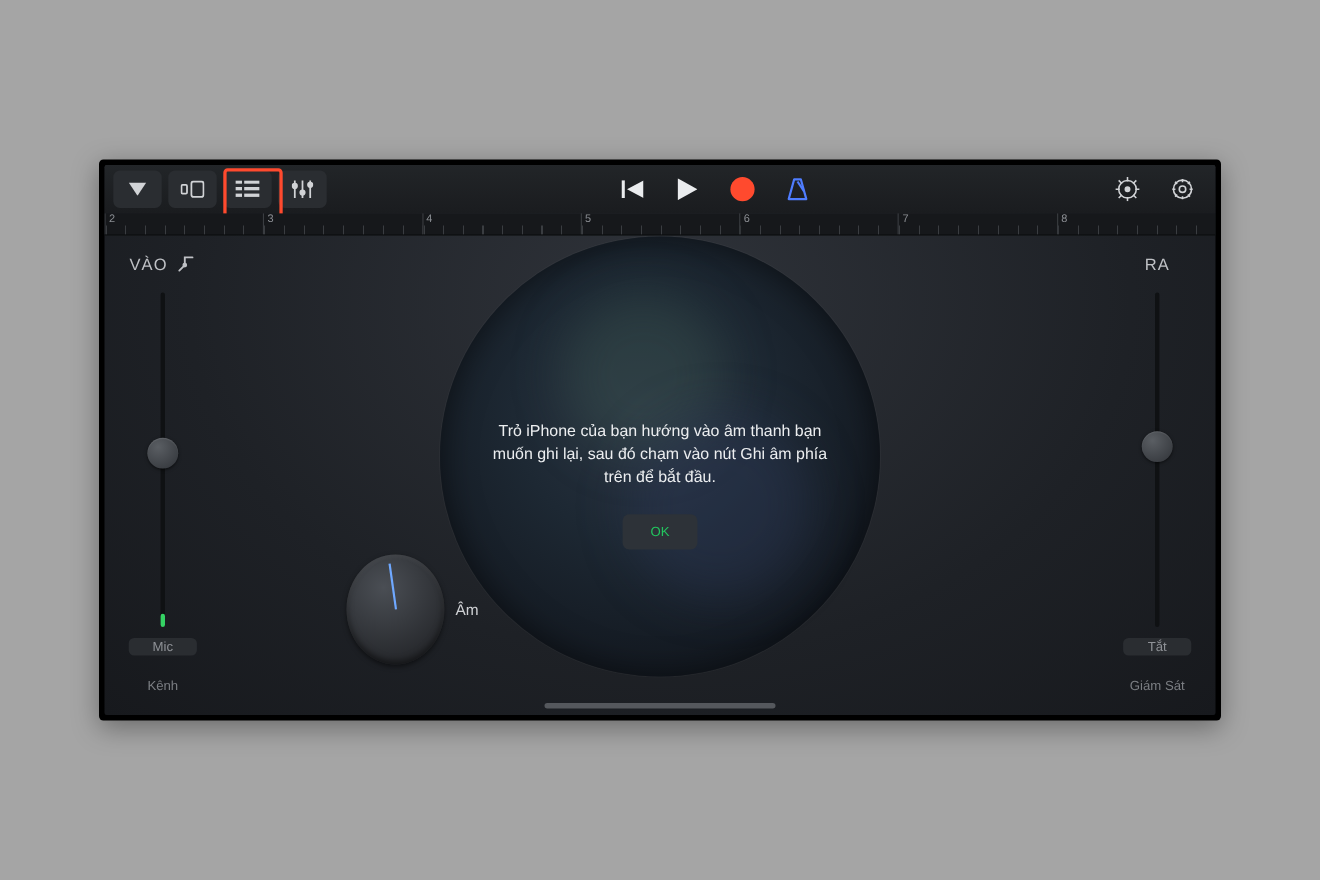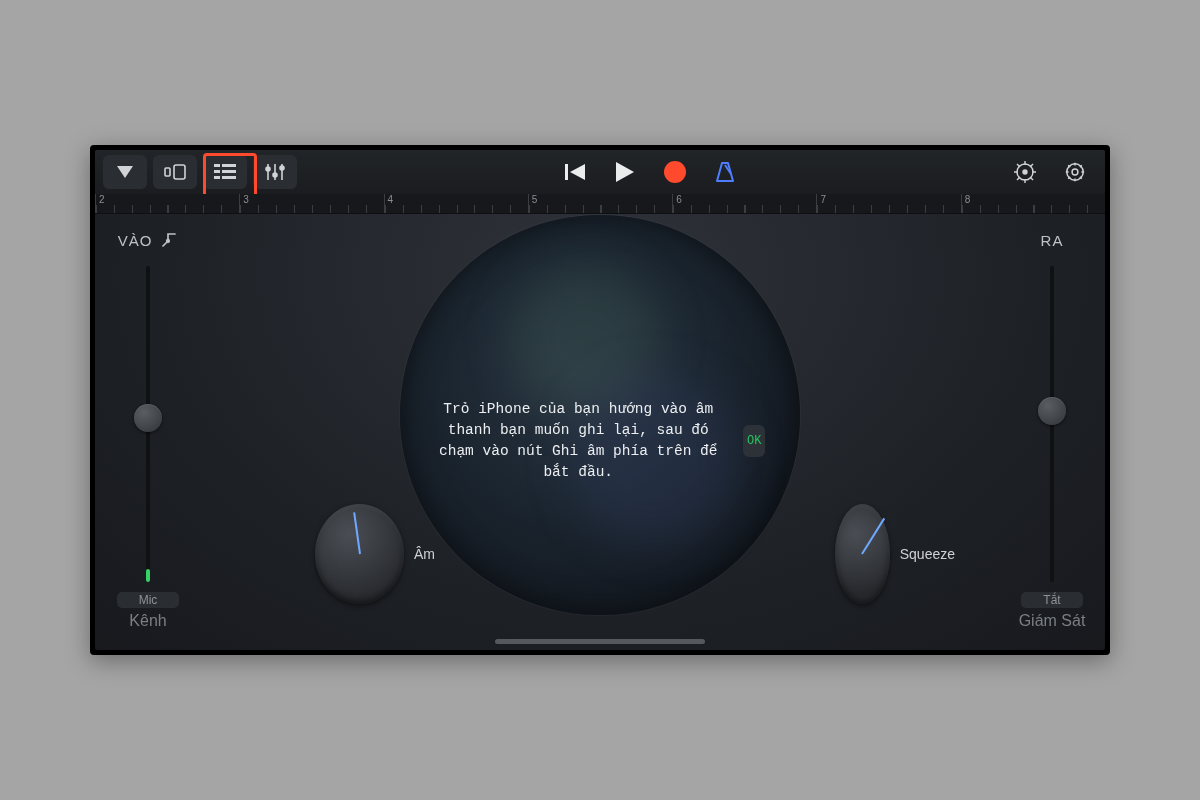--- a/index.html
+++ b/index.html
@@ -125,22 +125,22 @@
     margin-top: 10px;
     width: 62px;
     height: 16px;
     background: #2a2d31;
     border-radius: 5px;
     font-size: 12px;
     color: #8f9297;
     display: flex; align-items: center; justify-content: center;
   }
   .sublabel {
-    margin-top: 4px;
-    font-size: 16px; color: #7b7e83;
+    margin-top: 20px;
+    font-size: 12px; color: #7b7e83;
   }
 
   
   .knob-wrap {
     position:absolute; bottom: 46px; width: 120px;
     display:flex; flex-direction:row; align-items:center; gap:10px;
   }
   .knob-wrap.left  { left: 220px; }
   .knob-wrap.right { right: 150px; }
   .knob {
@@ -171,21 +171,21 @@
     filter: blur(22px);
   }
   .center-circle::before { width:150px; height:150px; left:110px; top:50px; background:rgba(60,90,80,0.35); }
   .center-circle::after  { width:170px; height:170px; right:60px; bottom:70px; background:rgba(50,60,95,0.35); }
 
   .popup {
     position:absolute; left:50%; top:52%;
     transform:translate(-50%,-50%);
     width: 330px;
     text-align:center;
-    display:flex; flex-direction:row; align-items:center; gap:22px;font-family:Liberation Mono, monospace;
+    display:flex; flex-direction:column; align-items:center; gap:22px;
   }
   .popup p {
     font-size: 14.5px; line-height: 1.45; color:#eceef0;
   }
   .popup .ok {
     width: 68px; height: 32px;
     background:#2d3238;
     border-radius:6px;
     color:#22c55e;
     font-size:12px;
@@ -350,26 +350,20 @@
 
       <div class="center-circle"></div>
 
       <div class="knob-wrap left">
         <div class="knob">
           <div class="needle" id="ndl-tone" style="transform: translate(-50%, -100%) rotate(-8deg);"></div>
         </div>
         <div class="knob-label">Âm</div>
       </div>
 
-      <div class="knob-wrap right">
-        <div class="knob">
-          <div class="needle" id="ndl-sq" style="transform: translate(-50%, -100%) rotate(32deg);"></div>
-        </div>
-        <div class="knob-label">Squeeze</div>
-      </div>
 
       <div class="popup">
         <p>Trỏ iPhone của bạn hướng vào âm thanh bạn muốn ghi lại, sau đó chạm vào nút Ghi âm phía trên để bắt đầu.</p>
         <div class="ok">OK</div>
       </div>
 
       <div class="home-ind"></div>
     </div>
 
   </div>

